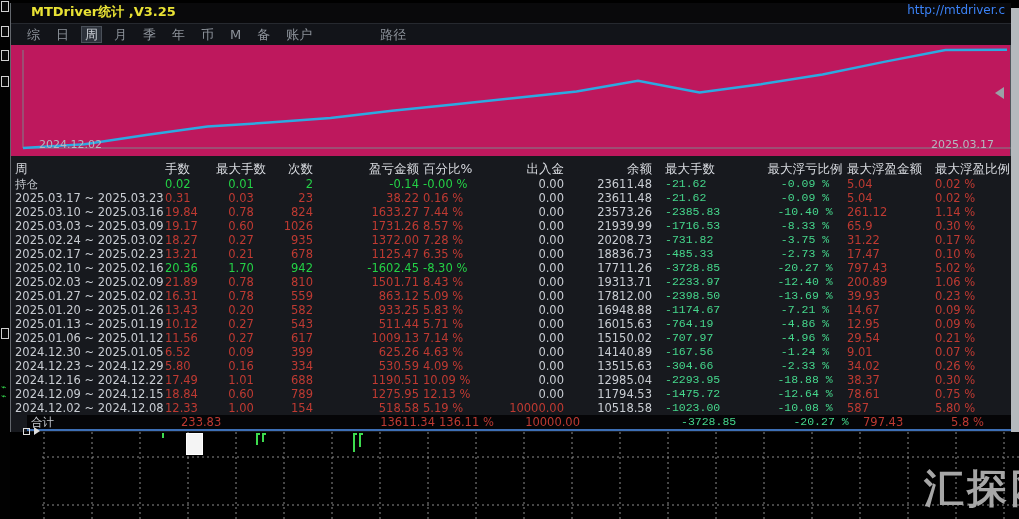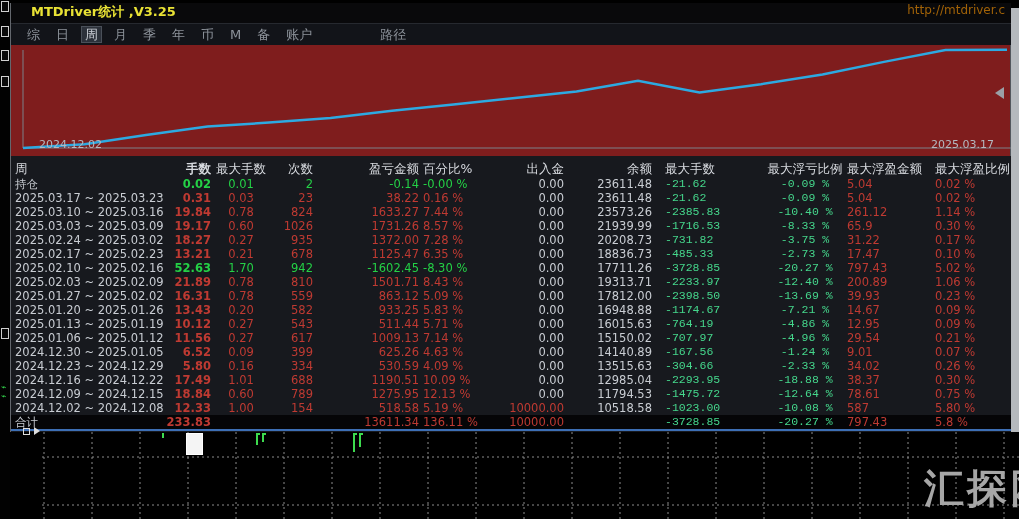--- a/index.html
+++ b/index.html
@@ -9,52 +9,52 @@
   
   .left-strip{position:absolute;left:0;top:0;width:10px;height:519px;background:#020202;}
   .ls-box{position:absolute;left:1px;width:8px;height:11px;border:1px solid #cfcfcf;background:#0a0a0a;}
   .ls-green{position:absolute;left:1px;top:383px;color:#35d84e;font-size:9px;line-height:9px;}
 
   
   .window{position:absolute;left:10px;top:3px;width:1001px;height:429px;background:#17191e;border-left:1px solid #63676d;}
 
   .titlebar{position:relative;height:21px;background:#09090b;display:flex;align-items:flex-start;justify-content:space-between;padding:0 6px 0 20px;border-bottom:1px solid #26292f;}
   .title{color:#e9e235;font-size:13px;font-weight:bold;white-space:nowrap;}
-  .url{color:#a16207;font-size:12px;white-space:nowrap;overflow:hidden;max-width:140px;}
+  .url{color:#3b82f6;font-size:12px;white-space:nowrap;overflow:hidden;max-width:140px;}
 
   .menubar{height:21px;background:#121419;display:flex;align-items:center;padding-left:12px;gap:8px;}
   .menu-item{color:#8d939b;font-size:13px;line-height:17px;padding:0 4px;cursor:default;white-space:nowrap;}
   .menu-item.active{background:#2c313a;color:#c9ced5;box-shadow:inset 0 0 0 1px #4a5059;}
   .menu-item.gap{margin-left:52px;}
 
-  .chart{position:relative;height:111px;background:#7f1d1d;border-right:1px solid #53575d;}
+  .chart{position:relative;height:111px;background:#be185d;border-right:1px solid #53575d;}
   .chart svg{position:absolute;left:0;top:0;}
   .xlabel{position:absolute;top:93px;font-size:11px;color:#b4b9c0;}
   .xlabel.left{left:28px;}
   .xlabel.right{right:16px;}
   .end-arrow{position:absolute;right:6px;top:1px;width:0;height:0;border-top:6px solid transparent;border-bottom:6px solid transparent;border-right:9px solid #9aa0a6;}
 
   .table{position:relative;padding-top:4px;background:#17191e;}
   .trow{display:grid;grid-template-columns:150px 48px 60px 46px 104px 84px 62px 88px 90px 100px 88px 1fr;padding-left:4px;}
   .trow > :nth-child(1){text-align:left;}
-  .trow > :nth-child(2){text-align:right;padding-right:2px;font-weight:bold;}
+  .trow > :nth-child(2){text-align:left;padding-right:2px;}
   .trow > :nth-child(3){text-align:center;padding-right:4px;}
   .trow > :nth-child(4){text-align:right;padding-right:6px;}
   .trow > :nth-child(5){text-align:right;padding-right:4px;}
   .trow > :nth-child(6){text-align:left;padding-right:6px;}
   .trow > :nth-child(7){text-align:right;padding-right:5px;}
   .trow > :nth-child(8){text-align:right;padding-right:5px;}
   .trow > :nth-child(9){text-align:left;padding-left:8px;}
   .trow > :nth-child(10){text-align:center;padding-left:16px;}
   .trow > :nth-child(11),.trow > :nth-child(12){text-align:left;}
   .hrow{height:17px;}
   .hrow span{font-size:12.5px;line-height:17px;color:#d8dbe0;white-space:nowrap;overflow:hidden;}
   .drow{height:14px;}
   .drow span{font-size:11.5px;line-height:14px;white-space:nowrap;overflow:hidden;}
-  .drow.total{background:#050507;border-bottom:2px solid #3d6fb5;height:16px;}
+  .drow.total{background:#050507;border-bottom:2px solid #3d6fb5;height:16px;margin-left:16px;}
   .neu{color:#c9cdd3;} .red{color:#bf3a32;} .grn{color:#24d146;} .mnt{color:#45d78c;font-family:Liberation Mono, monospace;}
 
   
   .bottom-area{position:absolute;left:0;top:432px;width:1019px;height:87px;background:#000;margin-left:42px;}
   #grid-svg line{stroke:#8b8b8b;stroke-width:1;stroke-dasharray:2 3;}
   .white-box{position:absolute;left:144px;top:1px;width:17px;height:22px;background:#f4f4f4;border:1px solid #ffffff;}
   .gtick{position:absolute;border-left:2px solid #3ddb4e;border-top:2px solid #3ddb4e;width:4px;}
   .gdot{position:absolute;left:120px;top:1px;width:2px;height:5px;background:#3ddb4e;}
   .watermark{position:absolute;right:8px;bottom:3px;font-size:40px;font-weight:bold;color:#a6a6a6;letter-spacing:3px;}
 
@@ -206,21 +206,21 @@
             <span class="red">6.35 %</span>
             <span class="neu">0.00</span>
             <span class="neu">18836.73</span>
             <span class="mnt">-485.33</span>
             <span class="mnt">-2.73 %</span>
             <span class="red">17.47</span>
             <span class="red">0.10 %</span>
           </div>
           <div class="trow drow">
             <span class="neu">2025.02.10 ~ 2025.02.16</span>
-            <span class="grn">52.63</span>
+            <span class="grn">20.36</span>
             <span class="grn">1.70</span>
             <span class="grn">942</span>
             <span class="grn">-1602.45</span>
             <span class="grn">-8.30 %</span>
             <span class="neu">0.00</span>
             <span class="neu">17711.26</span>
             <span class="mnt">-3728.85</span>
             <span class="mnt">-20.27 %</span>
             <span class="red">797.43</span>
             <span class="red">5.02 %</span>

